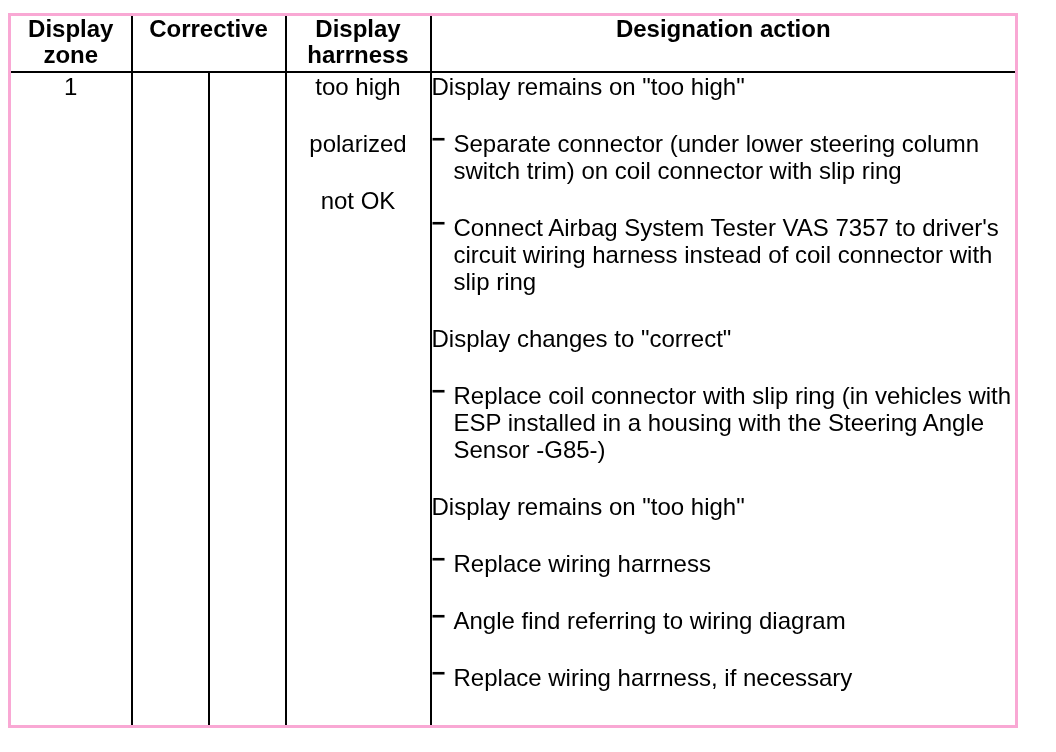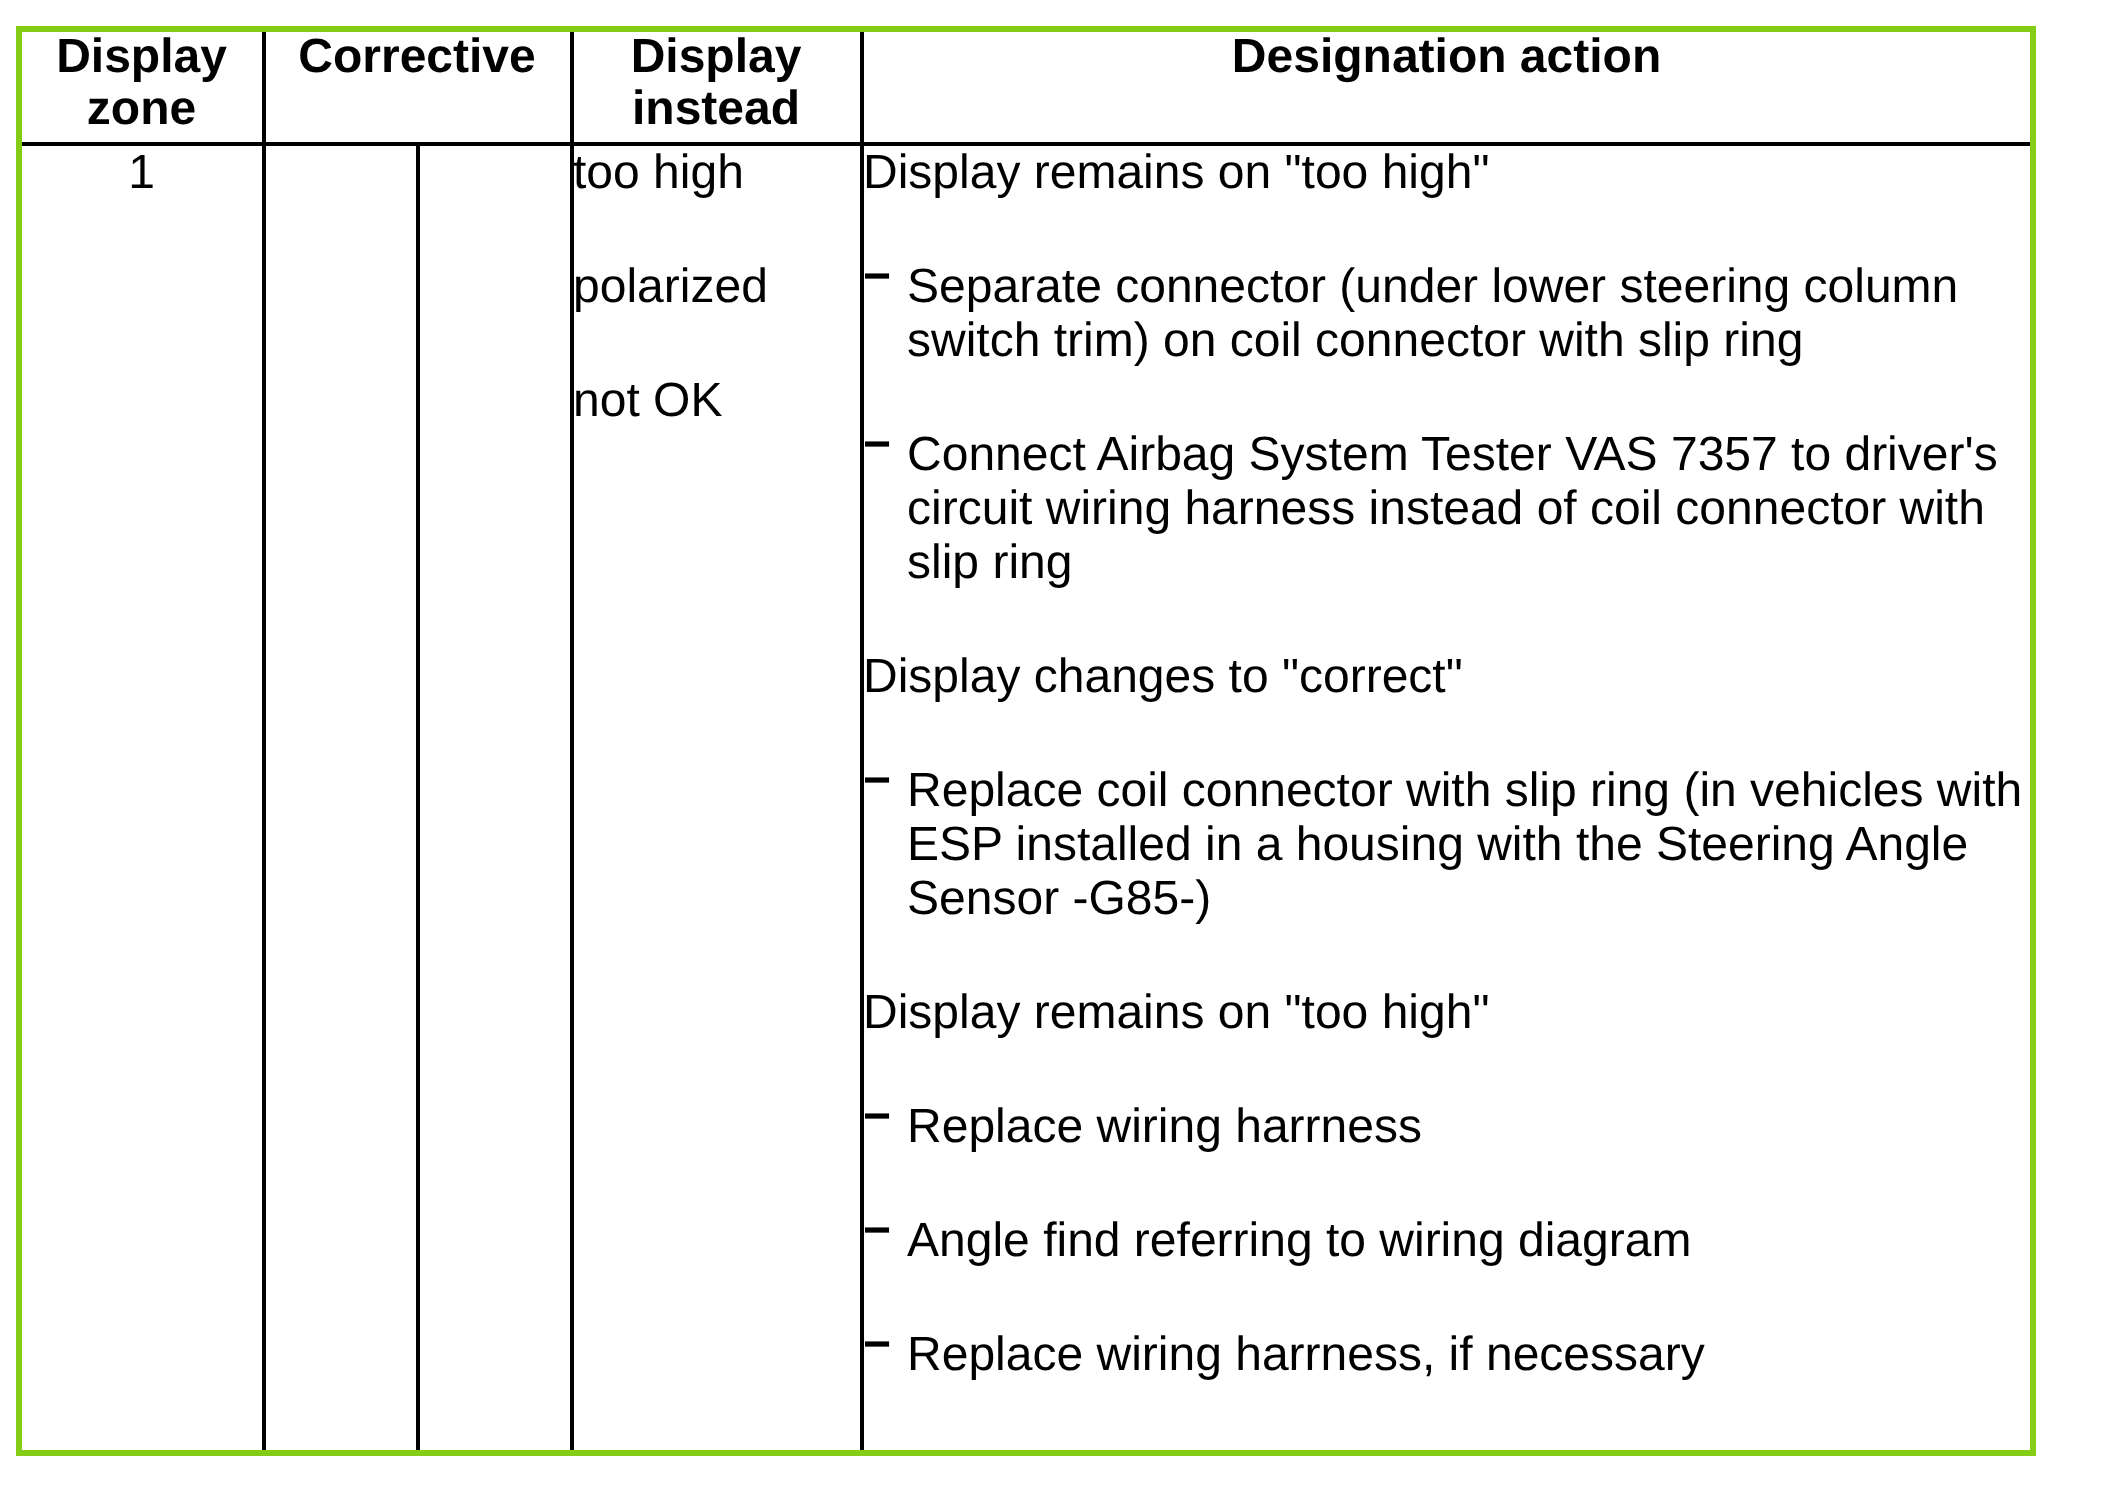--- a/index.html
+++ b/index.html
@@ -18,21 +18,21 @@
     height: 752px;
     background: #ffffff;
   }
   table.diag {
     position: absolute;
     left: 8px;
     top: 13px;
     width: 1007px;
     border-collapse: collapse;
     table-layout: fixed;
-    border: 3px solid #84cc16;
+    border: 3px solid #f9a8d4;
   }
   table.diag th, table.diag td {
     border: 2px solid #000;
     vertical-align: top;
     padding: 0;
     overflow: hidden;
   }
   
   th.hdr {
     font-weight: bold;
@@ -46,20 +46,21 @@
   td.bodycell {
     height: 652px;
     font-size: 24px;
     line-height: 27px;
   }
   td.zone {
     text-align: center;
     padding-top: 4px;
   }
   td.contents {
+    text-align: center;
     padding-top: 4px;
   }
   .dc-item { margin: 0 0 30px 0; }
   td.action {
     padding: 4px 6px 0 7px;
   }
   .ca-block {
     margin: 0 0 30px 0;
   }
   .ca-block:last-of-type { margin-bottom: 0; }
@@ -88,21 +89,21 @@
       <col style="width:122px">
       <col style="width:77px">
       <col style="width:77px">
       <col style="width:145px">
       <col style="width:586px">
     </colgroup>
     <thead>
       <tr>
         <th class="hdr">Display zone</th>
         <th class="hdr" colspan="2">Corrective</th>
-        <th class="hdr">Display instead</th>
+        <th class="hdr">Display harrness</th>
         <th class="hdr">Designation action</th>
       </tr>
     </thead>
     <tbody>
       <tr>
         <td class="bodycell zone">1</td>
         <td class="bodycell"></td>
         <td class="bodycell"></td>
         <td class="bodycell contents">
 

